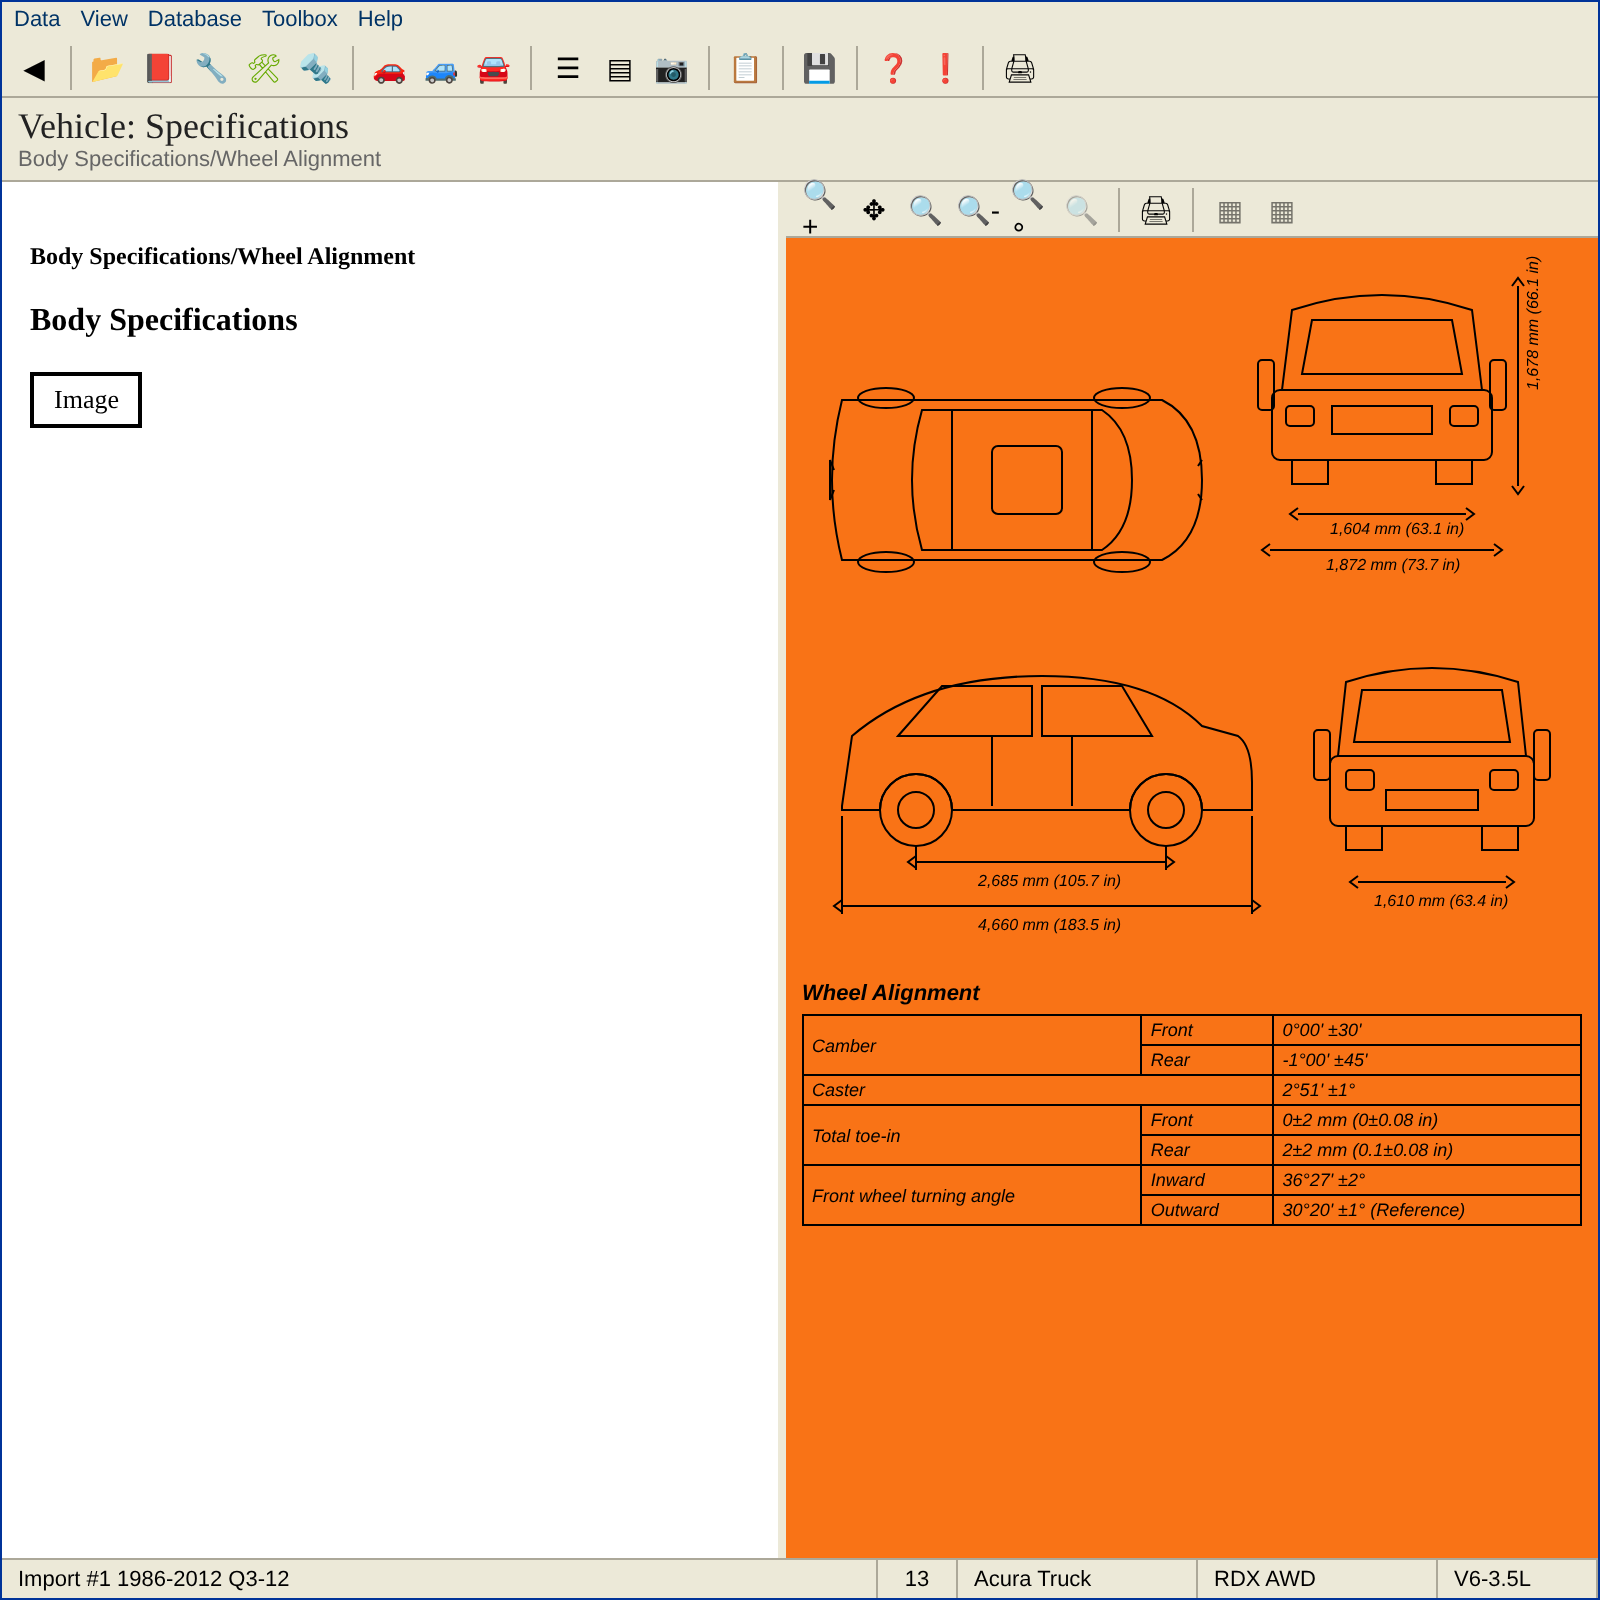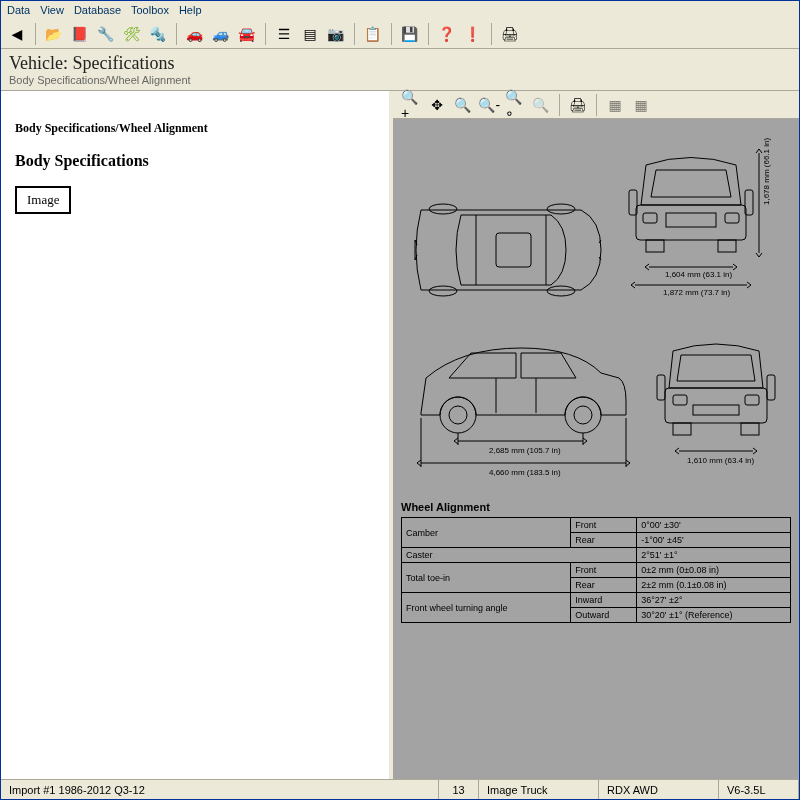--- a/index.html
+++ b/index.html
@@ -21,21 +21,21 @@
   .header-section { background: #ece9d8; border-bottom: 1px solid #aca899; padding: 4px 8px; }
   .header-title { font-family: "Times New Roman", serif; font-size: 18px; color: #222; }
   .header-sub { font-size: 11px; color: #666; }
   .content { flex: 1; display: flex; background: #fff; min-height: 0; }
   .left-pane { width: 390px; background: #fff; padding: 30px 14px; font-family: "Times New Roman", serif; }
   .left-pane .bold { font-weight: bold; margin-bottom: 16px; font-size: 12px; }
   .left-pane .bold2 { font-weight: bold; margin-bottom: 16px; font-size: 16px; }
   .image-box { border: 2px solid #000; padding: 4px 10px; display: inline-block; font-size: 13px; text-align: right; }
   .right-pane { flex: 1; display: flex; flex-direction: column; border-left: 4px solid #ece9d8; min-height:0; }
   .img-toolbar { height: 28px; background: #ece9d8; border-bottom: 1px solid #aca899; display: flex; align-items: center; gap: 6px; padding: 0 8px; font-size: 14px; }
-  .diagram-area { flex: 1; background: #a3a3a3; overflow: auto; padding: 16px 8px; }
+  .diagram-area { flex: 1; background: #f97316; overflow: auto; padding: 6px 8px; font-style: italic; }
   .diagram-row { display: flex; gap: 10px; margin-bottom: 8px; align-items:flex-end; }
   .car-box { border: none; }
   svg { display:block; }
   .dim-label { font-size: 8px; font-family: Arial, sans-serif; }
   .spec-title { font-weight: bold; font-size: 11px; margin: 8px 0 4px 0; font-family: Arial, sans-serif; }
   table.spec { border-collapse: collapse; width: 100%; font-size: 9px; font-family: Arial, sans-serif; }
   table.spec td { border: 1px solid #000; padding: 2px 4px; }
   .statusbar { height: 20px; background: #ece9d8; border-top: 1px solid #aca899; display: flex; align-items: center; font-size: 11px; }
   .statusbar .cell { border-right: 1px solid #aca899; padding: 0 8px; height: 100%; display:flex; align-items:center; }
   .statusbar .cell.sm { flex: 0 0 40px; justify-content:center; }
@@ -241,17 +241,17 @@
               </tr>
         </tbody>
           </table>
       </div>
     </div>
   </div>
 
   <div class="statusbar">
     <div class="cell flex">Import #1 1986-2012 Q3-12</div>
     <div class="cell sm">13</div>
-    <div class="cell" style="flex:0 0 120px">Image Truck</div>
+    <div class="cell" style="flex:0 0 120px">Acura Truck</div>
     <div class="cell" style="flex:0 0 120px">RDX AWD</div>
     <div class="cell" style="flex:0 0 80px">V6-3.5L</div>
   </div>
 </div>
 
 </body></html>

